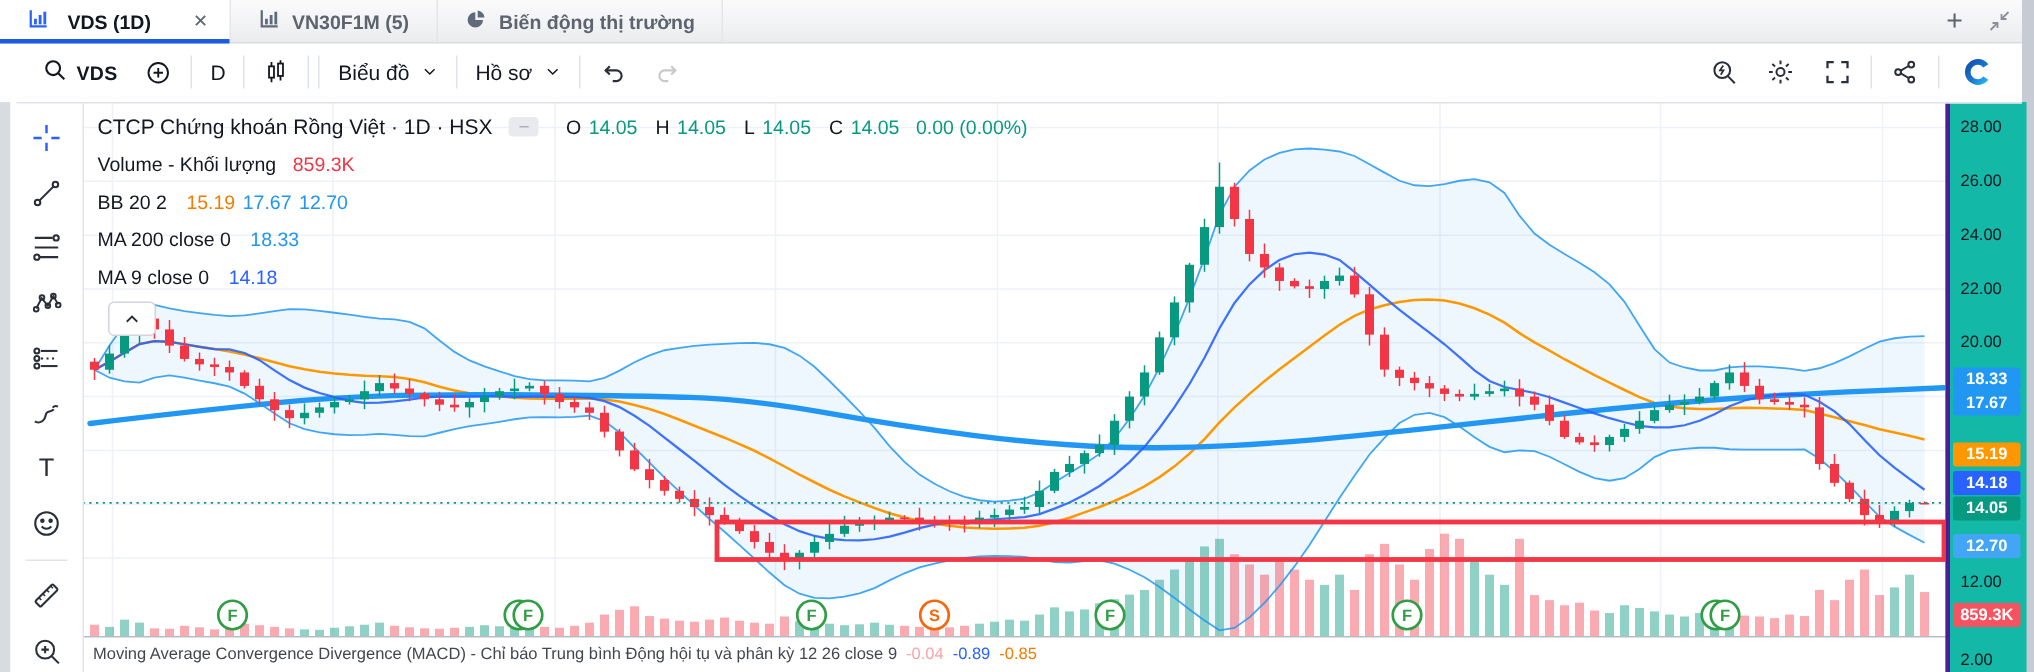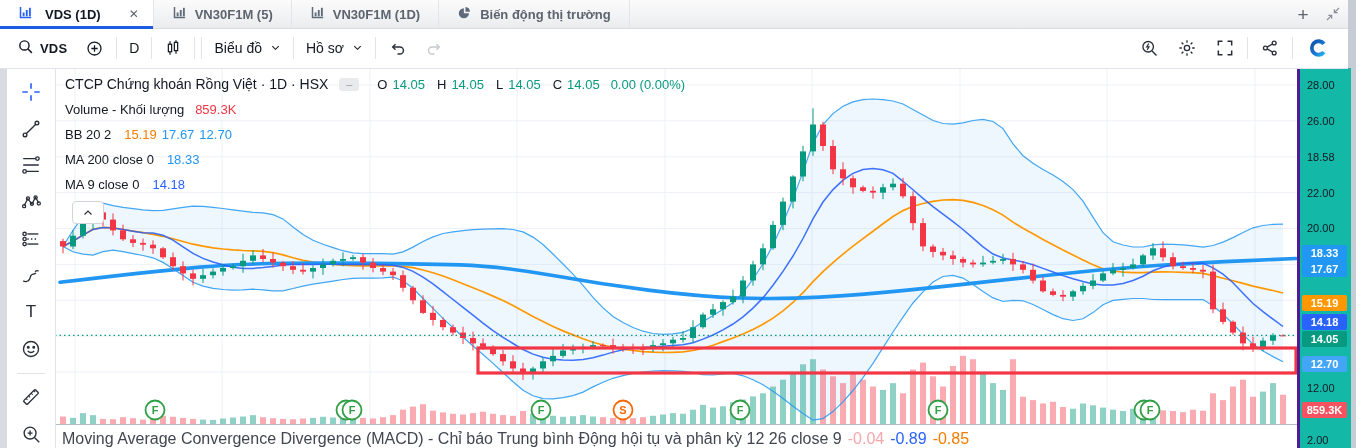--- a/index.html
+++ b/index.html
@@ -12,21 +12,21 @@
   .tab{display:flex;align-items:center;gap:8px;padding:0 18px;font-size:13px;font-weight:700;color:#5d6470;
     position:relative;border-right:1px solid #e3e5e9;cursor:pointer;white-space:nowrap;}
   .tab.active{background:#fff;color:#0f1722;padding-right:12px;gap:12px;}
   .tab.active::after{content:'';position:absolute;left:0;right:0;bottom:-1px;height:3px;background:#1c5de0;}
   .tab .close{margin-left:14px;font-size:12px;font-weight:400;color:#5d6470;padding:0 2px;}
   .tabbar-spacer{flex:1;}
   .tabbar-btn{display:flex;align-items:center;justify-content:center;width:30px;color:#5d6470;cursor:pointer;}
   .tabbar .addglyph{font-size:19px;font-weight:400;line-height:1;}
 
   
-  .toolbar{position:absolute;top:28px;left:0;right:8px;height:40px;background:#fff;border-bottom:1px solid #e0e3eb;
+  .toolbar{position:absolute;top:28px;left:11px;right:8px;height:40px;background:#fff;border-bottom:1px solid #e0e3eb;
     display:flex;align-items:center;padding:0 8px;z-index:4;}
   .tbtn{display:flex;align-items:center;gap:6px;padding:0 9px;height:30px;border-radius:4px;color:#131722;
     font-size:14px;cursor:pointer;white-space:nowrap;}
   .tbtn .sym{font-weight:700;font-size:13px;letter-spacing:.2px;}
   .vsep{width:1px;height:22px;background:#e0e3eb;margin:0 3px;flex:none;}
   .fx{font-style:italic;font-family:"Liberation Serif",serif;font-size:15px;font-weight:700;}
   .caret{margin-left:2px;}
   .toolbar-right{margin-left:auto;display:flex;align-items:center;}
 
   
@@ -51,21 +51,21 @@
   .c-green{color:#089981;}
   .c-red{color:#f23645;}
   .c-orange{color:#f57c00;}
   .c-lblue{color:#2196f3;}
   .c-blue{color:#2962ff;}
   .c-pink{color:#f7a6ab;}
   .collapse-btn{position:absolute;left:72px;top:201px;width:30px;height:21px;background:#fff;border:1px solid #d1d4dc;
     border-radius:4px;display:flex;align-items:center;justify-content:center;z-index:2;cursor:pointer;}
 
   .pane-sep{position:absolute;left:55px;top:424px;width:1293px;height:1px;background:#b8bcc4;z-index:2;}
-  .macd-row{position:absolute;left:62px;top:430px;z-index:2;font-size:16px;color:#434651;display:flex;gap:6px;white-space:nowrap;}
+  .macd-row{position:absolute;left:62px;top:430px;z-index:2;font-size:11px;color:#434651;display:flex;gap:6px;white-space:nowrap;}
 
   
   .axis{position:absolute;left:1297px;top:68px;width:51px;bottom:0;background:#14b8a6;border-left:3px solid #4c1d95;z-index:2;}
   .tick{position:absolute;left:7px;font-size:11px;color:#131722;}
   .badge{position:absolute;left:2px;width:45px;text-align:center;color:#fff;font-size:11px;font-weight:700;
     border-radius:2px;padding:2px 0;}
 </style>
 </head>
 <body>
 
@@ -87,31 +87,20 @@
     <div class="tab">
       <span>
         <svg width="15" height="15" viewBox="0 0 24 24">
             <path d="M4 3v17h17" stroke="#5f6b7a" stroke-width="2.4" fill="none"></path>
             <rect x="7.5" y="12" width="3" height="6" fill="#5f6b7a"></rect>
             <rect x="12.5" y="8" width="3" height="10" fill="#5f6b7a"></rect>
             <rect x="17.5" y="4.5" width="3" height="13.5" fill="#5f6b7a"></rect>
           </svg>
       </span>
       <span>VN30F1M (5)</span>
-    </div>
-    <div class="tab">
-      <span>
-        <svg width="15" height="15" viewBox="0 0 24 24">
-            <path d="M4 3v17h17" stroke="#5f6b7a" stroke-width="2.4" fill="none"></path>
-            <rect x="7.5" y="12" width="3" height="6" fill="#5f6b7a"></rect>
-            <rect x="12.5" y="8" width="3" height="10" fill="#5f6b7a"></rect>
-            <rect x="17.5" y="4.5" width="3" height="13.5" fill="#5f6b7a"></rect>
-          </svg>
-      </span>
-      <span>VN30F1M (1D)</span>
     </div>
     <div class="tab">
       <span>
         <svg width="15" height="15" viewBox="0 0 24 24">
             <path d="M11 5 A8.2 8.2 0 1 0 19.2 13.2 L11 13.2 Z" fill="#5f6b7a"></path>
             <path d="M13.5 3.2 A8 8 0 0 1 20.8 10.6 L13.5 10.6 Z" fill="#5f6b7a"></path>
           </svg>
       </span>
       <span>Biến động thị trường</span>
     </div>
@@ -766,21 +755,21 @@
   <div class="macd-row">
     <span>Moving Average Convergence Divergence (MACD) - Chỉ báo Trung bình Động hội tụ và phân kỳ 12 26 close 9</span>
     <span class="c-pink">-0.04</span>
     <span class="c-blue">-0.89</span>
     <span class="c-orange">-0.85</span>
   </div>
 
   <div class="axis" id="axis">
       <div class="tick" style="top: 11px;">28.00</div>
       <div class="tick" style="top: 47px;">26.00</div>
-      <div class="tick" style="top: 83px;">18.58</div>
+      <div class="tick" style="top: 83px;">24.00</div>
       <div class="tick" style="top: 119px;">22.00</div>
       <div class="tick" style="top: 154px;">20.00</div>
       <div class="tick" style="top: 314px;">12.00</div>
       <div class="tick" style="top: 366px;">2.00</div>
       <div class="badge" style="top: 177px; background: rgb(33, 150, 243);">18.33</div>
       <div class="badge" style="top: 193px; background: rgb(33, 150, 243);">17.67</div>
       <div class="badge" style="top: 227px; background: rgb(255, 152, 0);">15.19</div>
       <div class="badge" style="top: 246px; background: rgb(41, 98, 255);">14.18</div>
       <div class="badge" style="top: 263px; background: rgb(8, 153, 129);">14.05</div>
       <div class="badge" style="top: 288px; background: rgb(66, 165, 245);">12.70</div>

